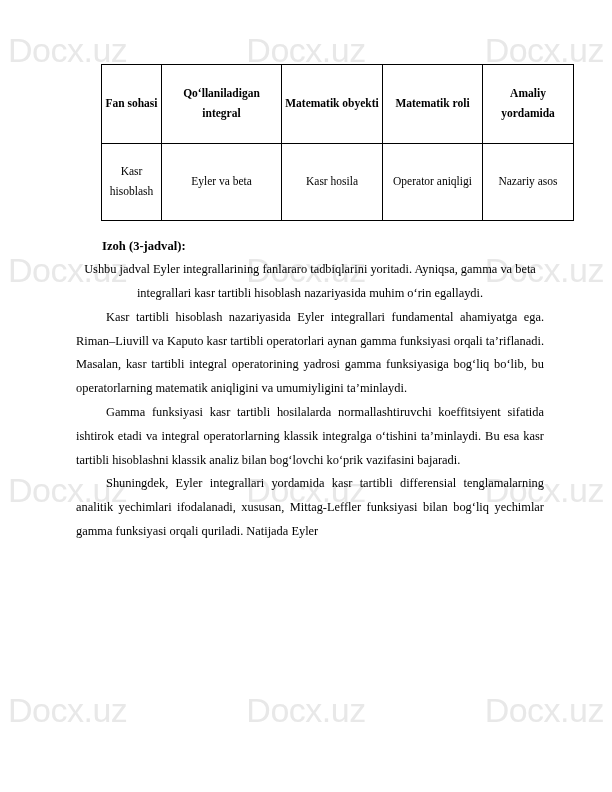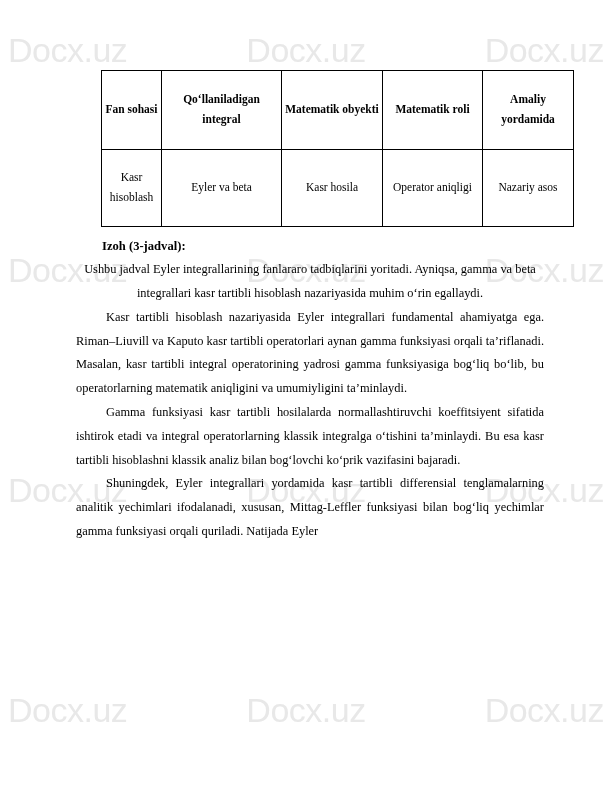--- a/index.html
+++ b/index.html
@@ -48,21 +48,21 @@
     left: 0; top: 0;
     width: 612px;
     height: 792px;
     z-index: 1;
   }
 
   
   .table-wrap {
     position: absolute;
     left: 101px;
-    top: 70px;
+    top: 64px;
     width: 472px;
   }
   table.data-table {
     border-collapse: collapse;
     width: 472px;
     table-layout: fixed;
   }
   table.data-table td {
     border: 1px solid #000000;
     vertical-align: middle;

